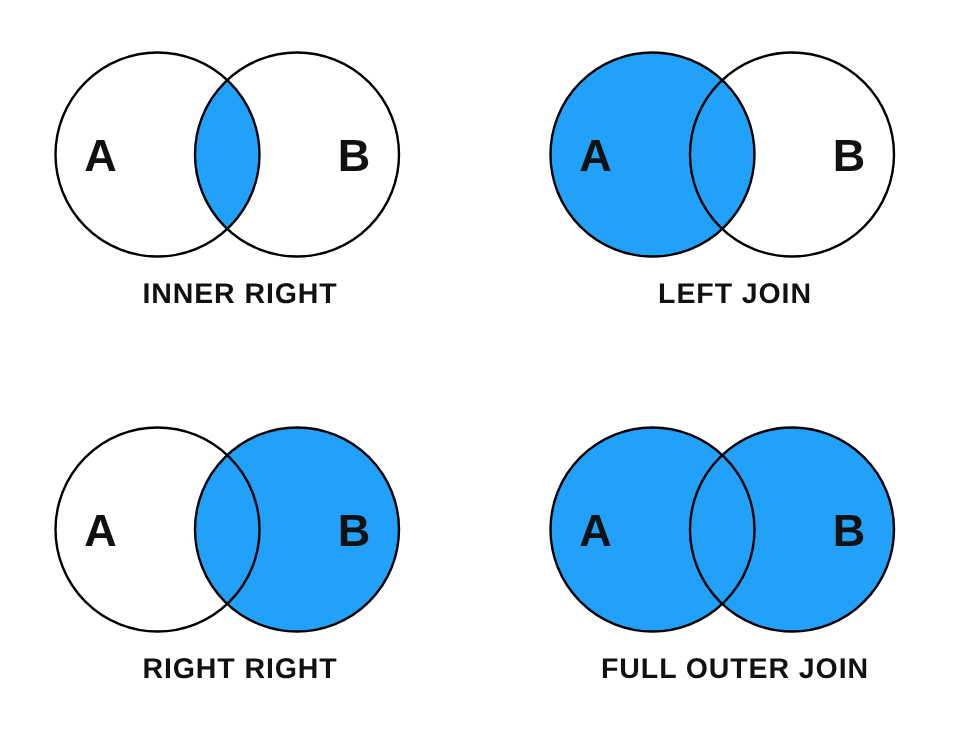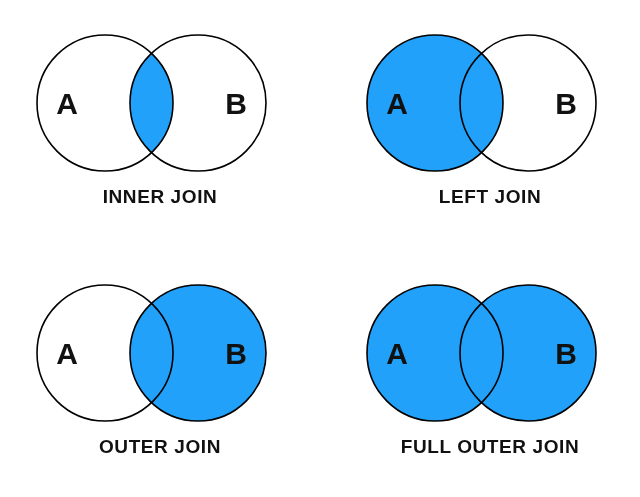--- a/index.html
+++ b/index.html
@@ -83,21 +83,21 @@
         </defs>
         <g clip-path="url(#clipA-inner)">
           <circle cx="198" cy="95" r="68" fill="#21a1fa" clip-path="url(#clipB-inner)"></circle>
         </g>
         <circle class="circle-outline" cx="105" cy="95" r="68"></circle>
         <circle class="circle-outline" cx="198" cy="95" r="68"></circle>
         <text class="set-letter" x="105" y="95" dx="-38" dy="11" text-anchor="middle">A</text>
         <text class="set-letter" x="198" y="95" dx="38" dy="11" text-anchor="middle">B</text>
       </svg>
     </div>
-    <div class="panel-label">INNER JOIN</div>
+    <div class="panel-label">INNER RIGHT</div>
   </div>
 
   <div class="panel" id="panel-left-join">
     <div class="panel-venn">
       <svg class="venn-svg" viewBox="0 0 320 195" xmlns="http://www.w3.org/2000/svg">
         <circle cx="105" cy="95" r="68" fill="#21a1fa"></circle>
         <circle class="circle-outline" cx="105" cy="95" r="68"></circle>
         <circle class="circle-outline" cx="198" cy="95" r="68"></circle>
         <text class="set-letter" x="105" y="95" dx="-38" dy="11" text-anchor="middle">A</text>
         <text class="set-letter" x="198" y="95" dx="38" dy="11" text-anchor="middle">B</text>
@@ -109,21 +109,21 @@
   <div class="panel" id="panel-right-join">
     <div class="panel-venn">
       <svg class="venn-svg" viewBox="0 0 320 195" xmlns="http://www.w3.org/2000/svg">
         <circle cx="198" cy="95" r="68" fill="#21a1fa"></circle>
         <circle class="circle-outline" cx="198" cy="95" r="68"></circle>
         <circle class="circle-outline" cx="105" cy="95" r="68"></circle>
         <text class="set-letter" x="105" y="95" dx="-38" dy="11" text-anchor="middle">A</text>
         <text class="set-letter" x="198" y="95" dx="38" dy="11" text-anchor="middle">B</text>
       </svg>
     </div>
-    <div class="panel-label">OUTER JOIN</div>
+    <div class="panel-label">RIGHT RIGHT</div>
   </div>
 
   <div class="panel" id="panel-full-join">
     <div class="panel-venn">
       <svg class="venn-svg" viewBox="0 0 320 195" xmlns="http://www.w3.org/2000/svg">
         <circle cx="105" cy="95" r="68" fill="#21a1fa"></circle>
         <circle cx="198" cy="95" r="68" fill="#21a1fa"></circle>
         <circle class="circle-outline" cx="105" cy="95" r="68"></circle>
         <circle class="circle-outline" cx="198" cy="95" r="68"></circle>
         <text class="set-letter" x="105" y="95" dx="-38" dy="11" text-anchor="middle">A</text>

